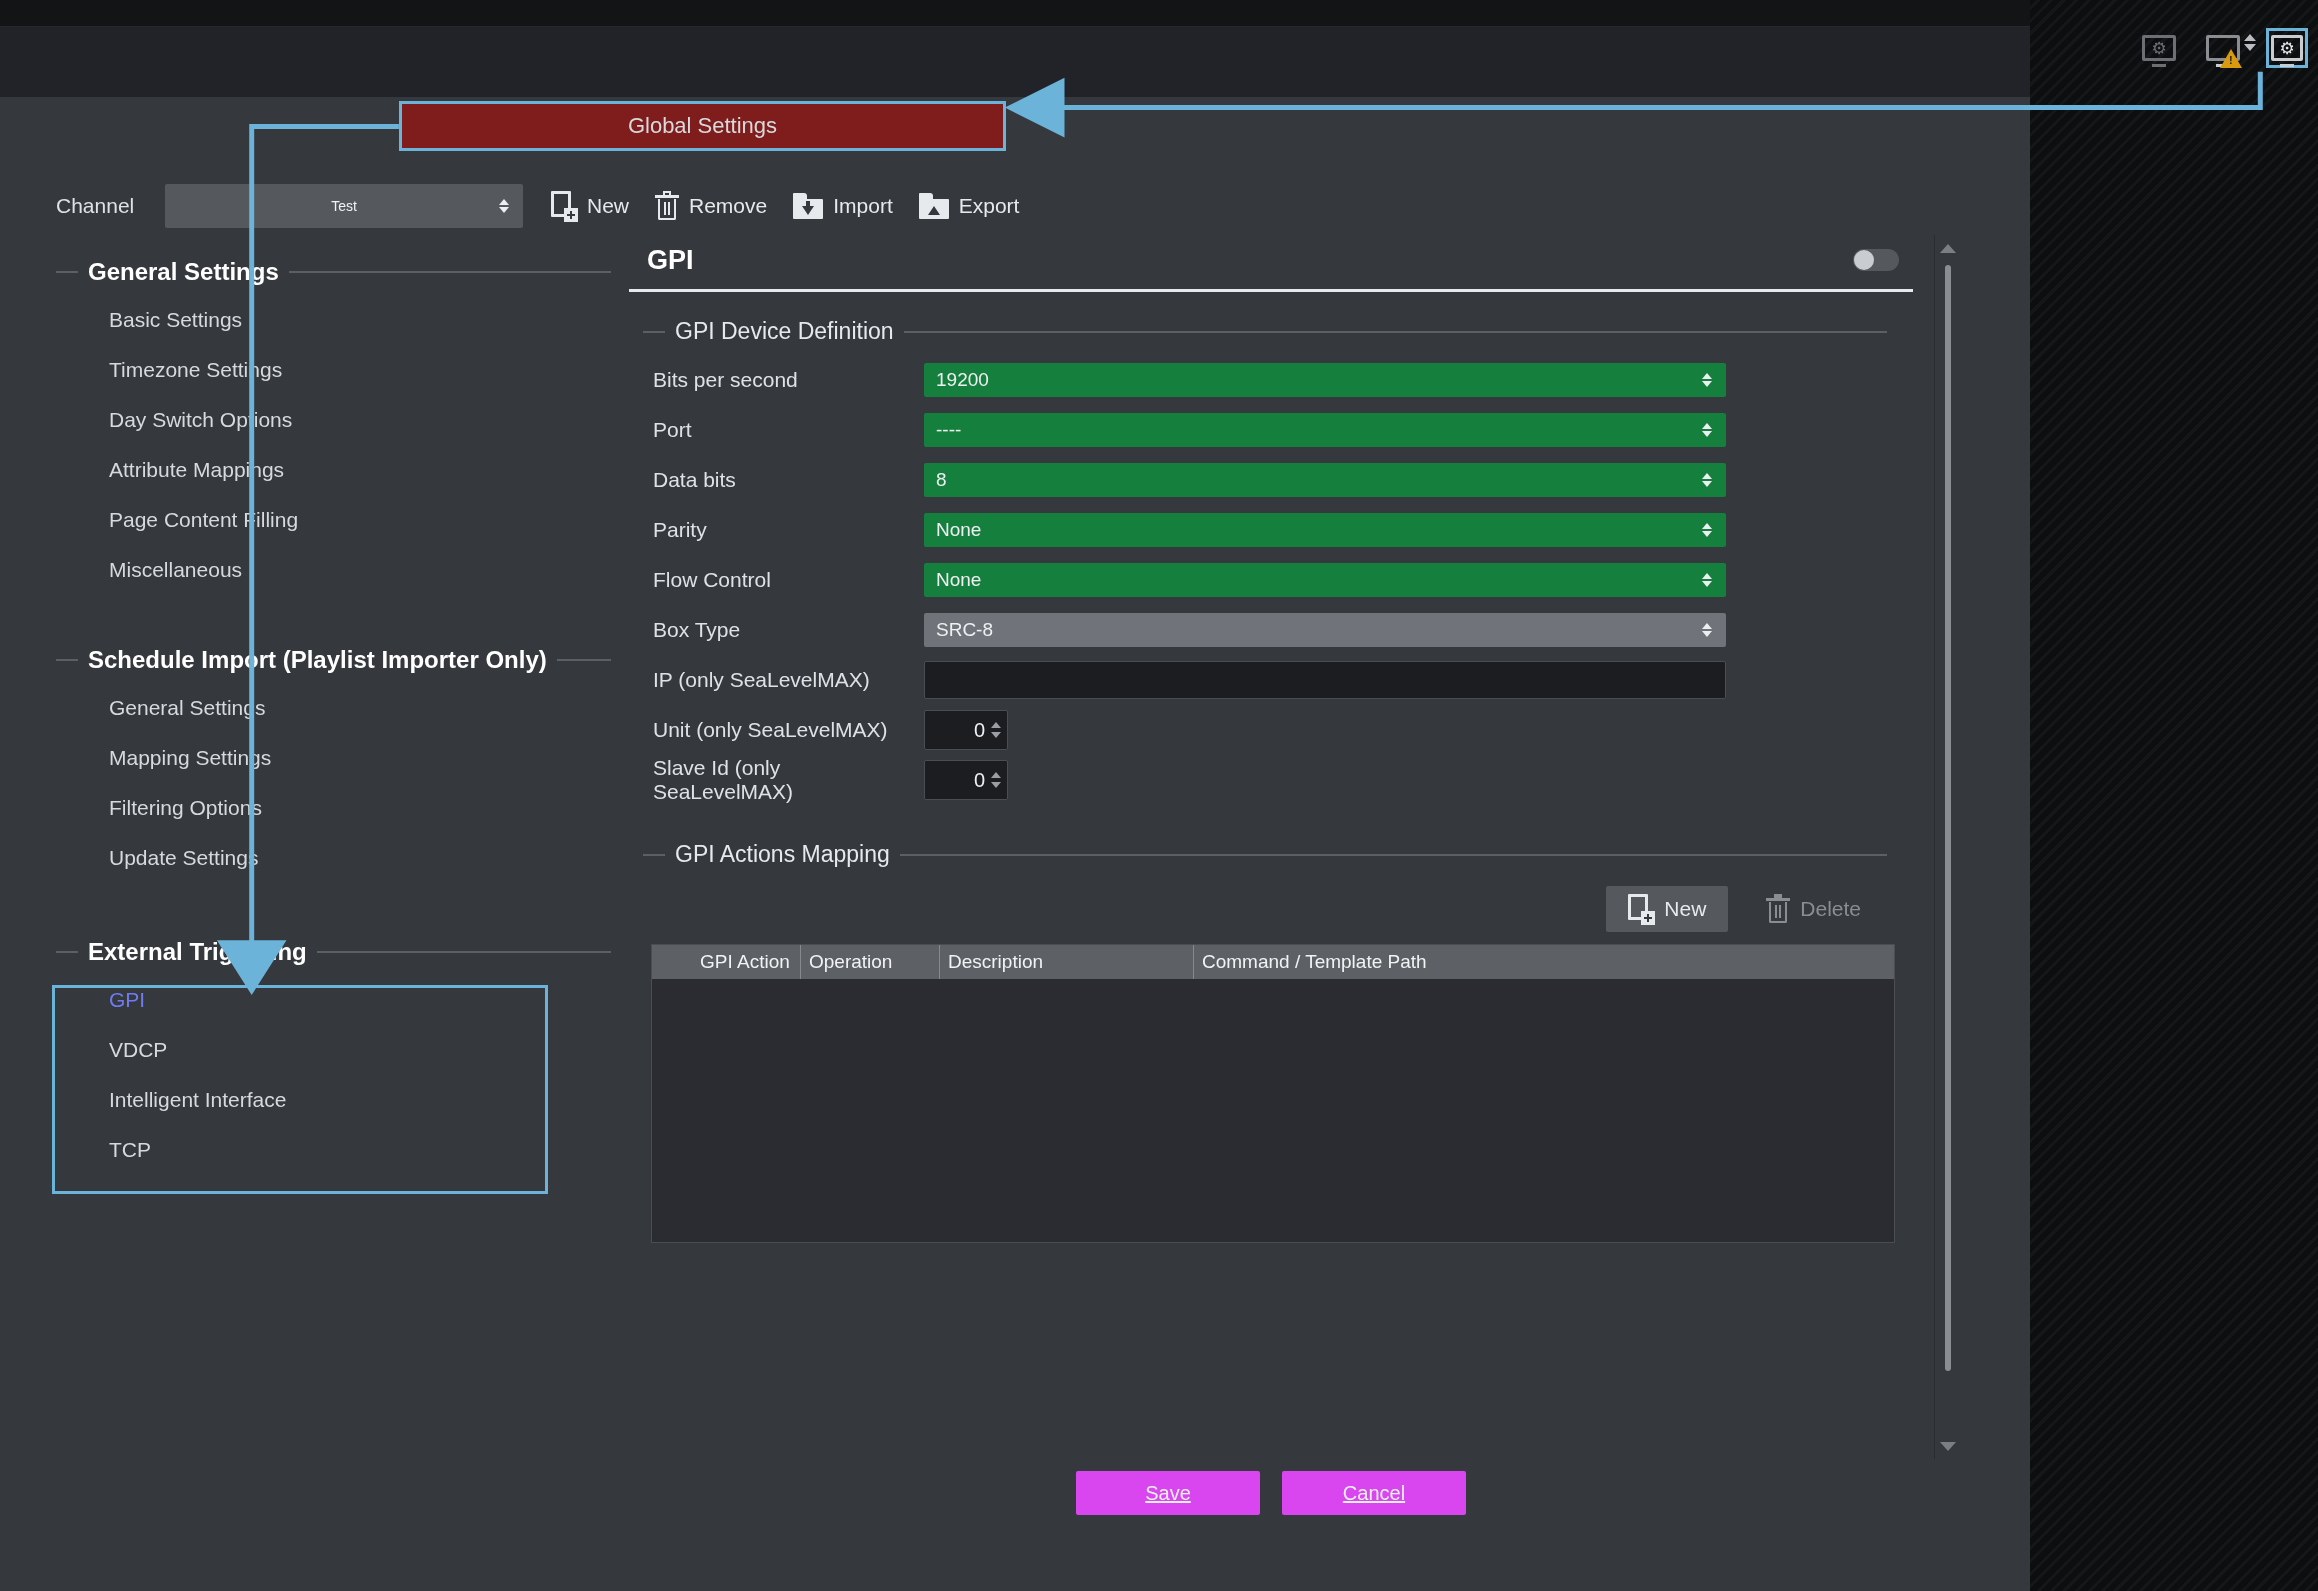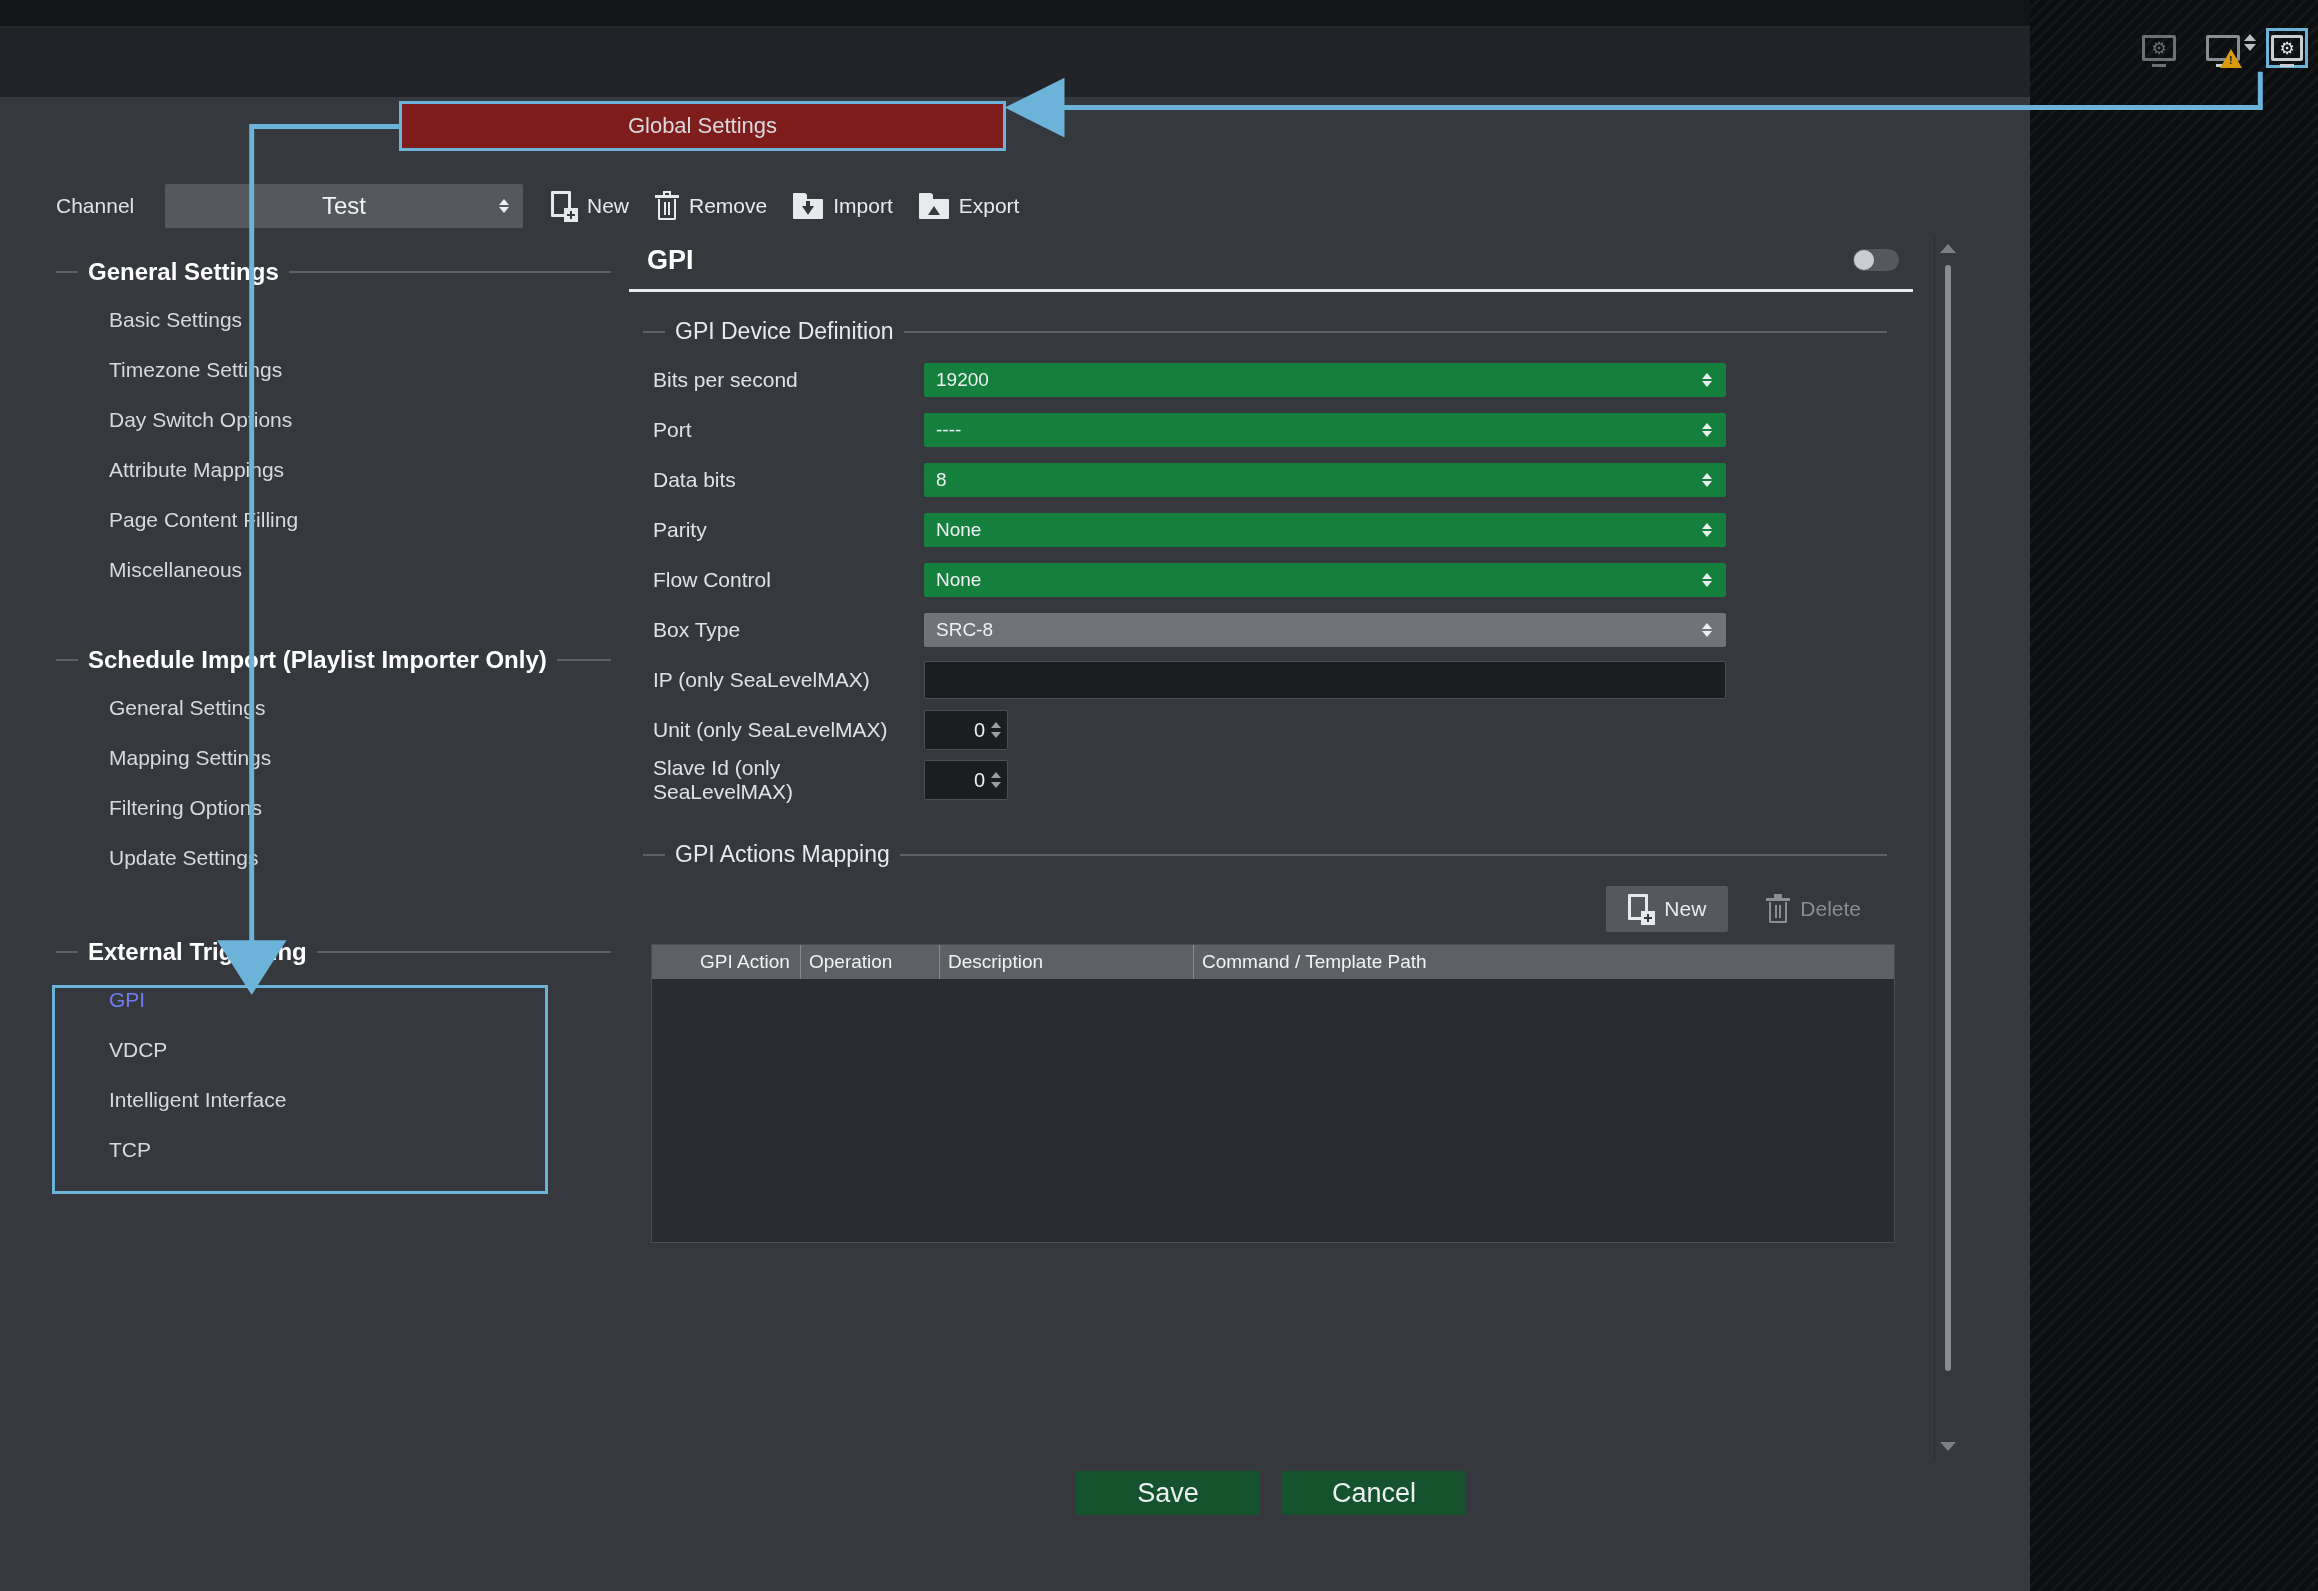--- a/index.html
+++ b/index.html
@@ -91,21 +91,21 @@
   .tab.active { background: #1c1e22; }
   .tab-highlight {
     position: absolute; left: 399px; top: 101px; width: 607px; height: 50px;
     border: 3px solid #6bb3d9; pointer-events: none;
   }
 
   
   .channel-row { position: absolute; left: 56px; top: 184px; display: flex; align-items: center; }
   .channel-label { color: #dfe2e5; font-size: 21px; width: 109px; }
   .channel-select {
-    width: 358px; height: 44px; background: #55585d; color: #f0f2f4; font-size: 24px;
+    width: 358px; height: 44px; background: #55585d; color: #f0f2f4; font-size: 14px;
     display: flex; align-items: center; justify-content: center; position: relative;
     border-radius: 2px;
   }
   .spin-arrows {
     position: absolute; right: 14px; top: 50%; transform: translateY(-50%);
     display: flex; flex-direction: column; gap: 2px; align-items: center;
   }
   .spin-arrows i { display:block; width:0;height:0; border-left:5px solid transparent; border-right:5px solid transparent;}
   .spin-arrows i.u { border-bottom:6px solid #eceff1; }
   .spin-arrows i.d { border-top:6px solid #eceff1; }
@@ -213,21 +213,21 @@
   .mbtn.raised { background:#55585d; }
   .mbtn.disabled { color:#8a8d92; }
 
   .table { margin: 12px 18px 0 22px; border:1px solid #4a4d52; background:#2a2c31; height: 299px; }
   .thead { display:flex; background:#5d6065; height: 34px; }
   .th { color:#f1f3f5; font-size:19px; line-height:34px; padding-left:8px; border-right:1px solid #86898e; }
   .tbody { height: 263px; }
 
   
   .bottom-btns { position:absolute; left: 629px; top: 1471px; width: 1284px; display:flex; justify-content:center; gap: 22px; }
-  .bbtn { width: 184px; height: 44px; background:#14532d; color:#eef0f2; font-size:27px; display:flex; align-items:center; justify-content:center; border-radius:2px; cursor:pointer; }
+  .bbtn { width: 184px; height: 44px; background:#d946ef; color:#eef0f2; font-size:20px; display:flex; align-items:center; justify-content:center; border-radius:2px; cursor:pointer;text-decoration:underline; }
 
   
   .vscroll { position:absolute; left: 1934px; top: 235px; width: 26px; height: 1224px; background:#35383d; border-left:1px solid #2b2d31; }
   .vs-arrow { width:26px; height:26px; display:flex; align-items:center; justify-content:center; }
   .vs-arrow i { width:0;height:0; border-left:8px solid transparent; border-right:8px solid transparent; }
   .vs-arrow.up i { border-bottom: 9px solid #7b7e83; }
   .vs-arrow.dn i { border-top: 9px solid #7b7e83; }
   .vs-track { position:absolute; left:0; top:26px; width:26px; bottom:26px; }
   .vs-thumb { position:absolute; left:10px; top:4px; width:6px; height: 1106px; background:#8a8d92; border-radius:3px; }
 

